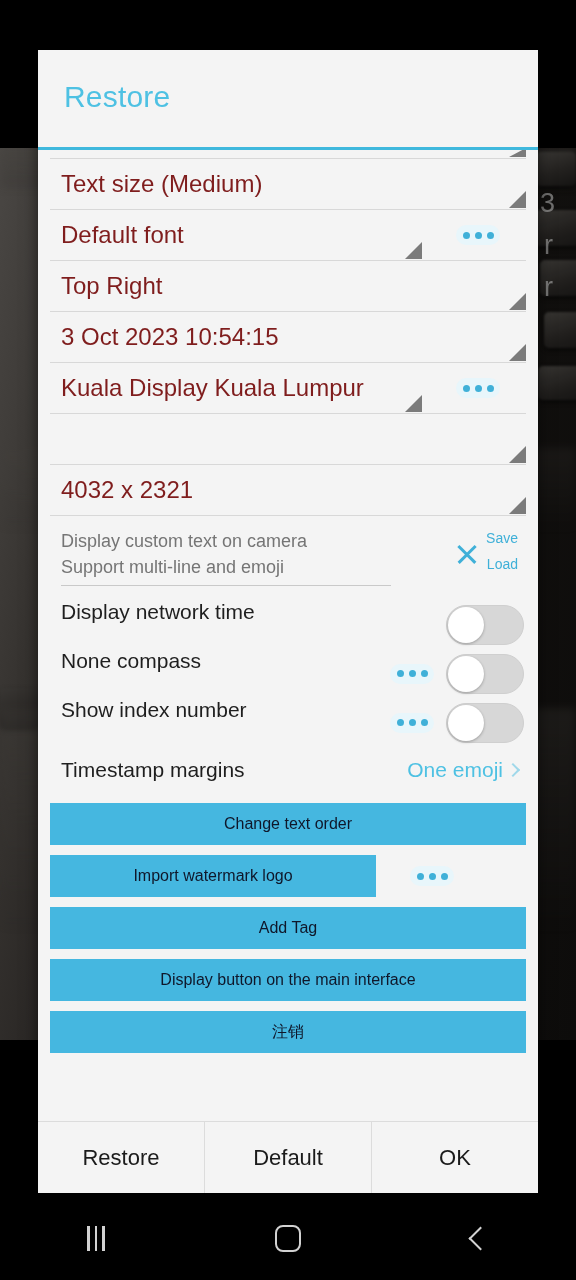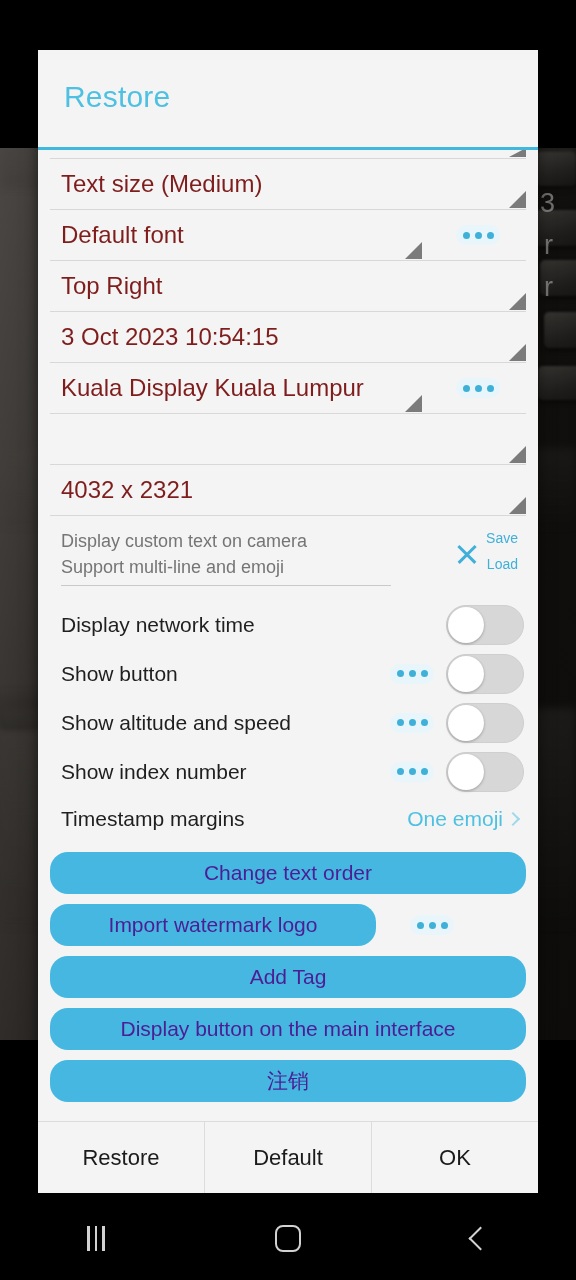--- a/index.html
+++ b/index.html
@@ -124,21 +124,21 @@
   #ct-clear:after  { transform: rotate(-45deg); }
   #ct-save, #ct-load {
     position: absolute; right: 8px; font-size: 14px; color: #3fb0d8; cursor: pointer;
   }
   #ct-save { top: 14px; }
   #ct-load { top: 40px; }
 
   
   .toggle-row {
     position: relative; height: 49px; margin: 0 12px;
-    display: flex; align-items: center;
+    display: flex; 
   }
   .toggle-row .lbl { font-size: 21px; color: #1f1f1f; padding-left: 11px; }
   .switch {
     position: absolute; right: 2px; top: 50%; transform: translateY(-50%);
     width: 78px; height: 40px; border-radius: 20px;
     background: #d7d7d7; border: 1px solid #cfcfcf;
   }
   .switch .thumb {
     position: absolute; left: 1px; top: 1px;
     width: 36px; height: 36px; border-radius: 50%;
@@ -158,22 +158,22 @@
     font-size: 21px; color: #4ec1e3;
   }
   .chev {
     width: 10px; height: 10px; display: inline-block;
     border-top: 2px solid #9fd8ea; border-right: 2px solid #9fd8ea;
     transform: rotate(45deg); margin-bottom: 1px;
   }
 
   
   .bluebtn {
-    background: #45b7e0; color: #4c1d95; border: none; border-radius: 18px;
-    font-size: 21px; font-family: "Liberation Sans", sans-serif;
+    background: #45b7e0; color: #0f172a; border: none; border-radius: 0;
+    font-size: 16px; font-family: "Liberation Sans", sans-serif;
     height: 42px; width: 100%;
     display: flex; align-items: center; justify-content: center;
     cursor: pointer;
   }
   .btn-wrap { margin: 0 12px 10px 12px; position: relative; display: flex; align-items: center; }
   .btn-wrap.short .bluebtn { width: 326px; text-align: right; }
   .btn-wrap.short .row-kebab { position: static; transform: none; margin-left: 34px; }
   .btn-wrap.first { margin-top: 10px; }
 
   
@@ -289,42 +289,31 @@
       </div>
 
       <div class="toggle-row">
         <div class="lbl">Display network time</div>
         <div class="switch">
             <div class="thumb"></div>
           </div>
       </div>
 
       <div class="toggle-row">
-        <div class="lbl">Show button</div>
+        <div class="lbl">None compass</div>
         <div class="kebab row-kebab">
             <i></i>
             <i></i>
             <i></i>
           </div>
         <div class="switch">
             <div class="thumb"></div>
           </div>
       </div>
 
-      <div class="toggle-row">
-        <div class="lbl">Show altitude and speed</div>
-        <div class="kebab row-kebab">
-            <i></i>
-            <i></i>
-            <i></i>
-          </div>
-        <div class="switch">
-            <div class="thumb"></div>
-          </div>
-      </div>
 
       <div class="toggle-row">
         <div class="lbl">Show index number</div>
         <div class="kebab row-kebab">
             <i></i>
             <i></i>
             <i></i>
           </div>
         <div class="switch">
             <div class="thumb"></div>

